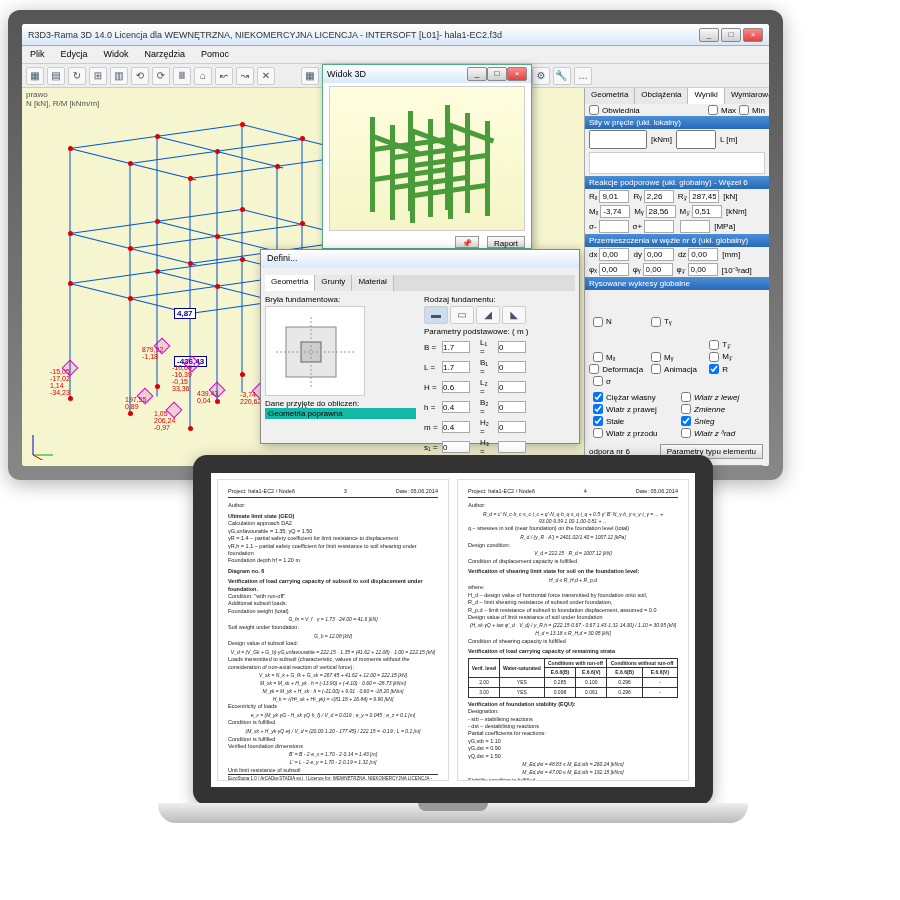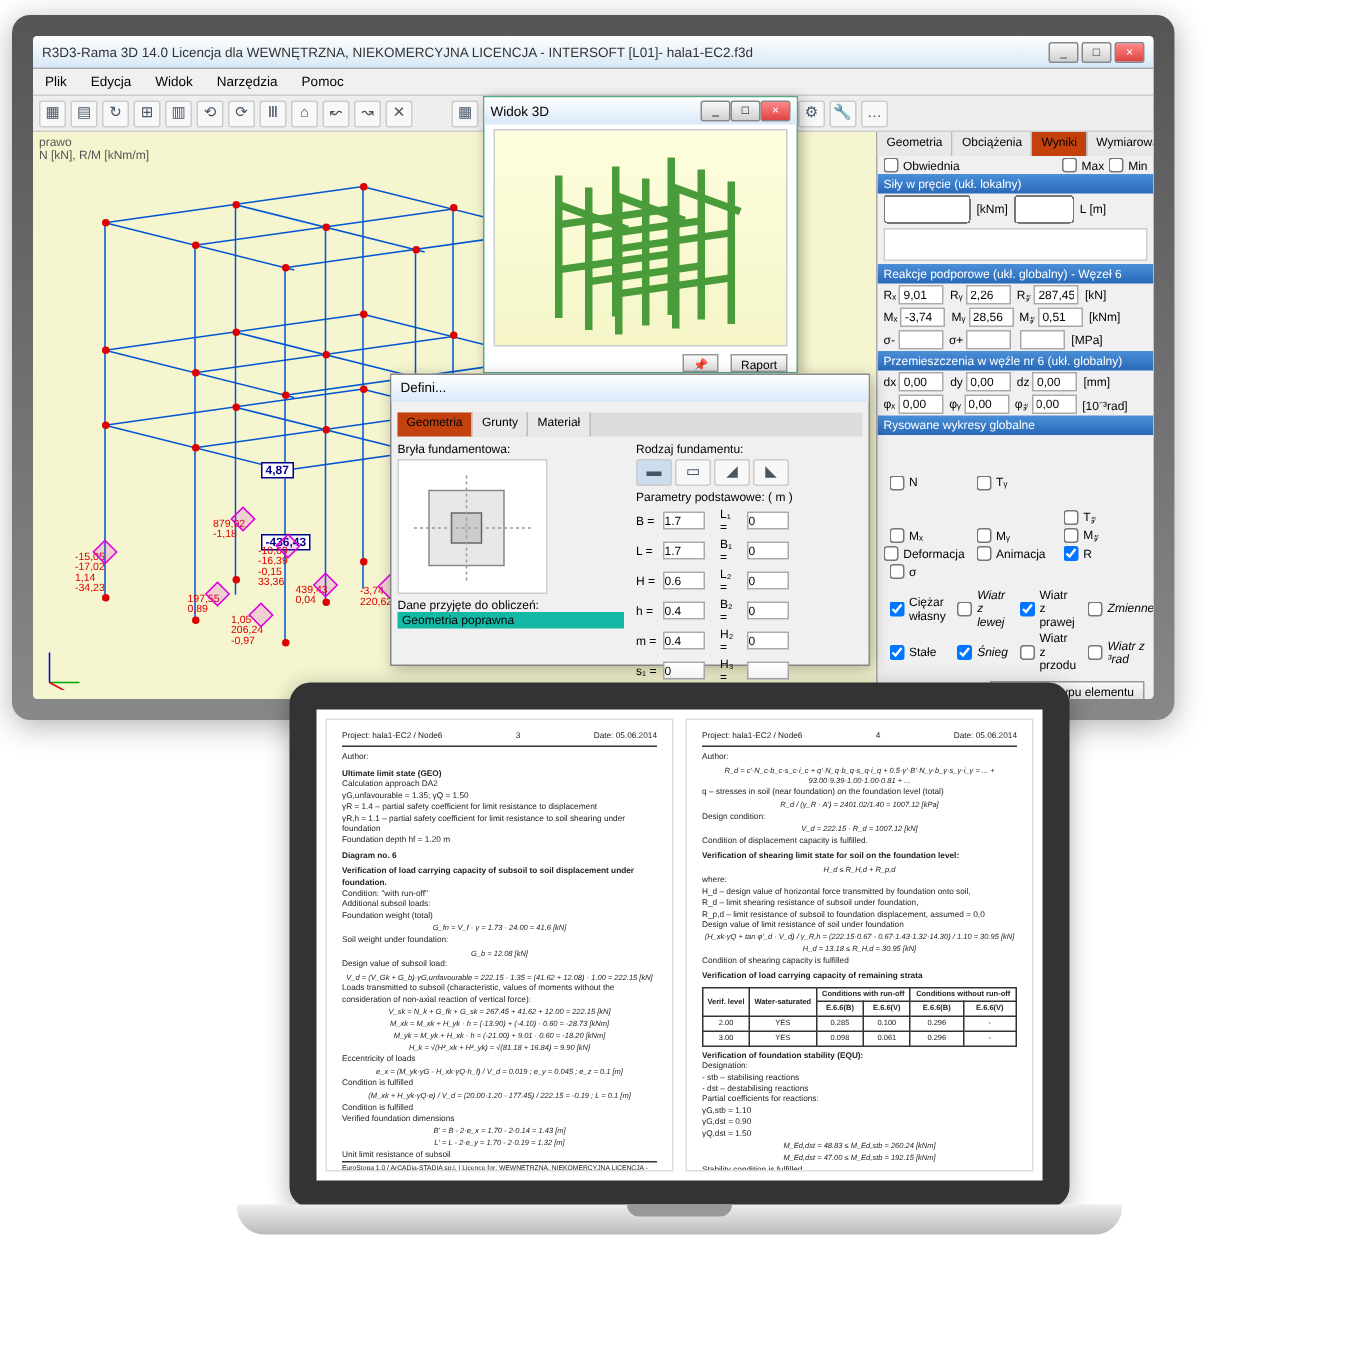--- a/index.html
+++ b/index.html
@@ -13,21 +13,21 @@
 .winbtn.close{background:linear-gradient(#f88,#d44);color:#fff}
 .menubar{height:18px;background:#f0f0f0;display:flex;font-size:9px;border-bottom:1px solid #ccc}
 .menubar span{padding:3px 8px;cursor:pointer}
 .toolbar{height:24px;background:#eee;border-bottom:1px solid #ccc;display:flex;align-items:center;padding:0 4px;gap:3px}
 .tbtn{width:18px;height:18px;background:#f8f8f8;border:1px solid #ccc;border-radius:2px;font-size:10px;text-align:center;line-height:16px;cursor:pointer;color:#456}
 .workarea{position:absolute;top:64px;left:0;right:0;bottom:0;display:flex}
 .canvas{flex:1;background:#f5f5d0;position:relative;overflow:hidden}
 .sidepanel{width:185px;background:#f0f0f0;border-left:1px solid #aaa;font-size:8px;overflow:hidden}
 .tabs{display:flex;height:16px;background:#ddd}
 .tab{padding:2px 6px;font-size:8px;background:#e8e8e8;border-right:1px solid #bbb;cursor:pointer}
-.tab.active{background:#c2410c}
+.tab.active{background:#ffffff}
 .phead{background:linear-gradient(#4a8fd8,#2969b8);color:#fff;padding:2px 4px;font-size:8px}
 .prow{display:flex;padding:1px 4px;gap:4px;align-items:center}
 .pfield{display:flex;align-items:center;gap:2px}
 .pfield label{font-size:8px}
 .pfield input{width:30px;height:13px;font-size:8px;border:1px solid #aaa;padding:0 2px}
 .chkrow{display:flex;align-items:center;gap:3px;padding:1px 4px}
 .chkrow input{width:10px;height:10px}
 .chkrow label{font-size:8px}
 .pbutton{background:linear-gradient(#fafafa,#ddd);border:1px solid #999;padding:2px 6px;font-size:8px;margin:2px;cursor:pointer}
 
@@ -386,21 +386,21 @@
             </div>
             <div class="chkrow" style="width: 33%;">
               <input type="checkbox" checked="" style="">
               <label>R</label>
             </div>
             <div class="chkrow" style="width: 33%;">
               <input type="checkbox" style="">
               <label>σ</label>
             </div>
           </div>
-      <div style="display:grid;grid-template-columns:1fr 1fr 1fr 1fr;padding:2px 4px" id="loads">
+      <div style="display:grid;grid-template-columns:1fr 1fr;padding:2px 4px" id="loads">
             <div class="chkrow">
               <input type="checkbox" checked="" style="">
               <label style="font-style:normal">Ciężar własny</label>
             </div>
             <div class="chkrow">
               <input type="checkbox" style="">
               <label style="font-style:italic">Wiatr z lewej</label>
             </div>
             <div class="chkrow">
               <input type="checkbox" checked="" style="">

